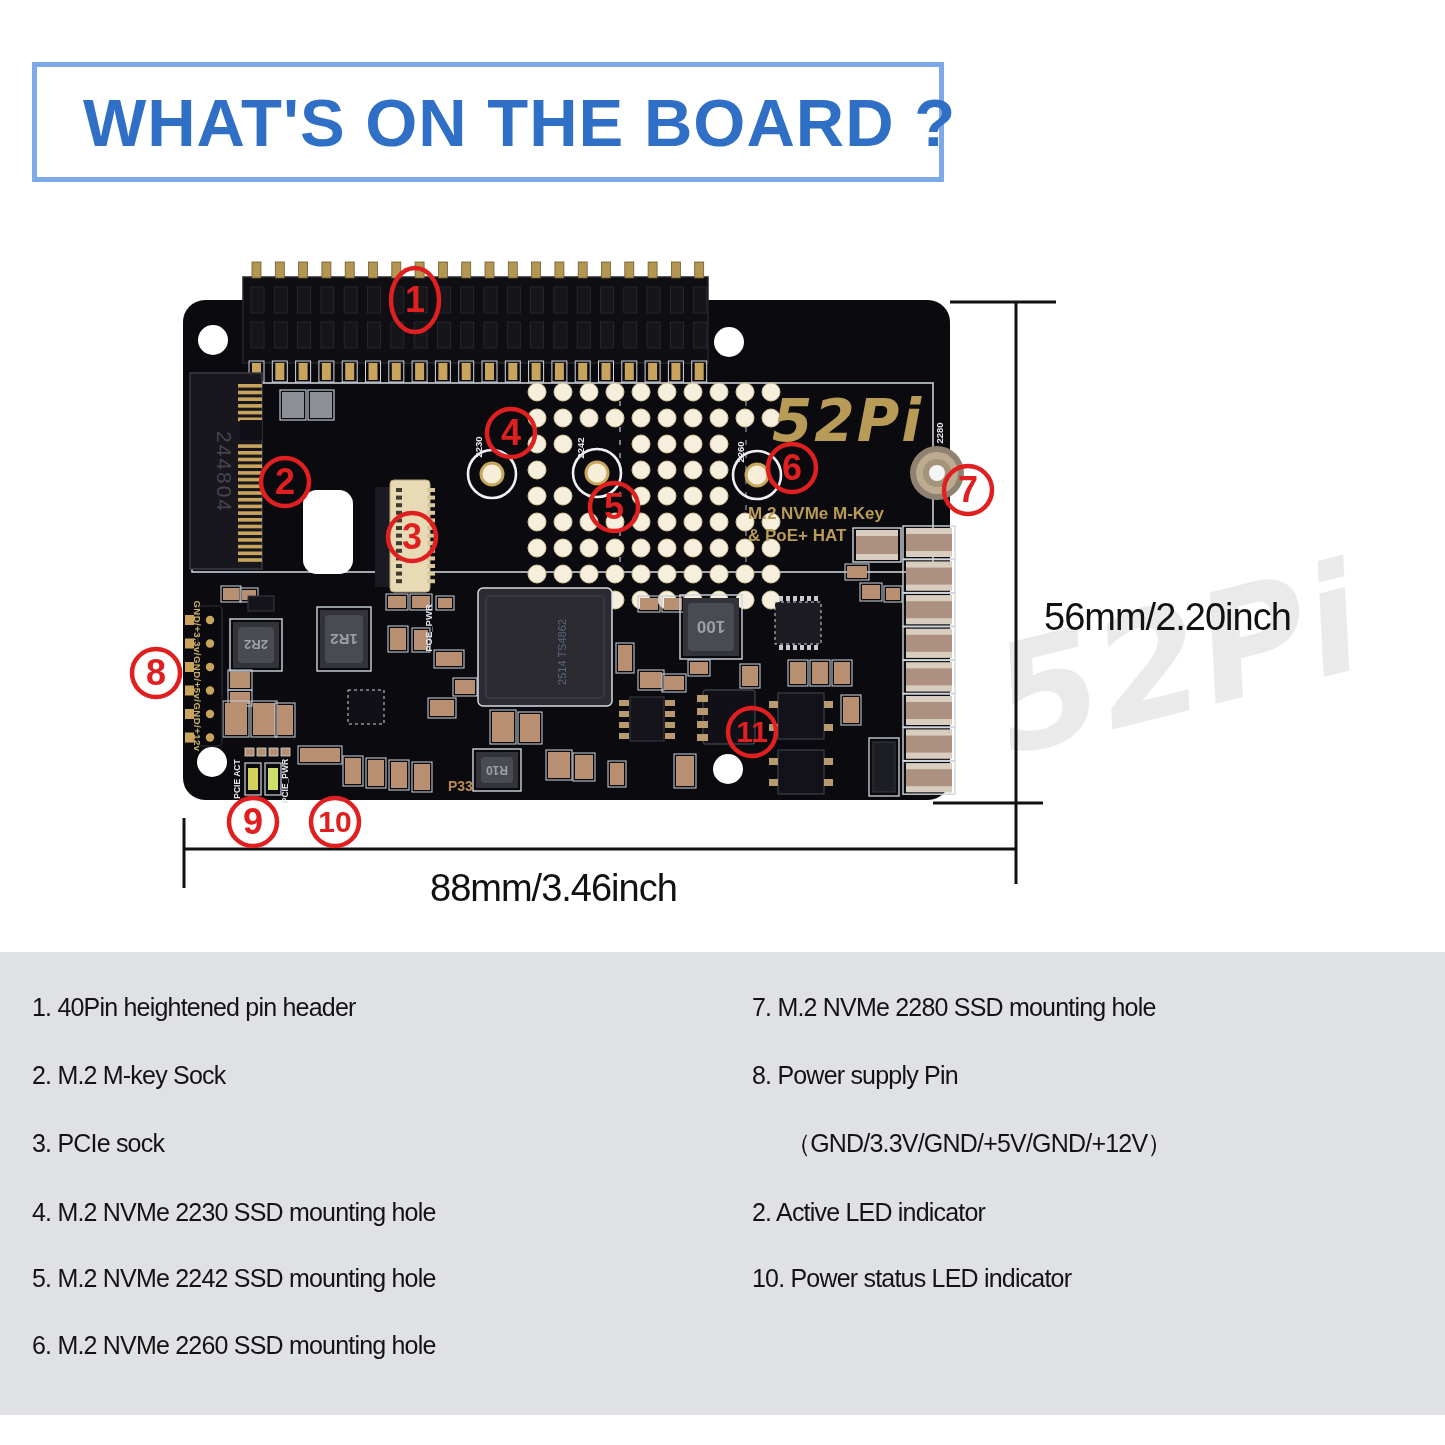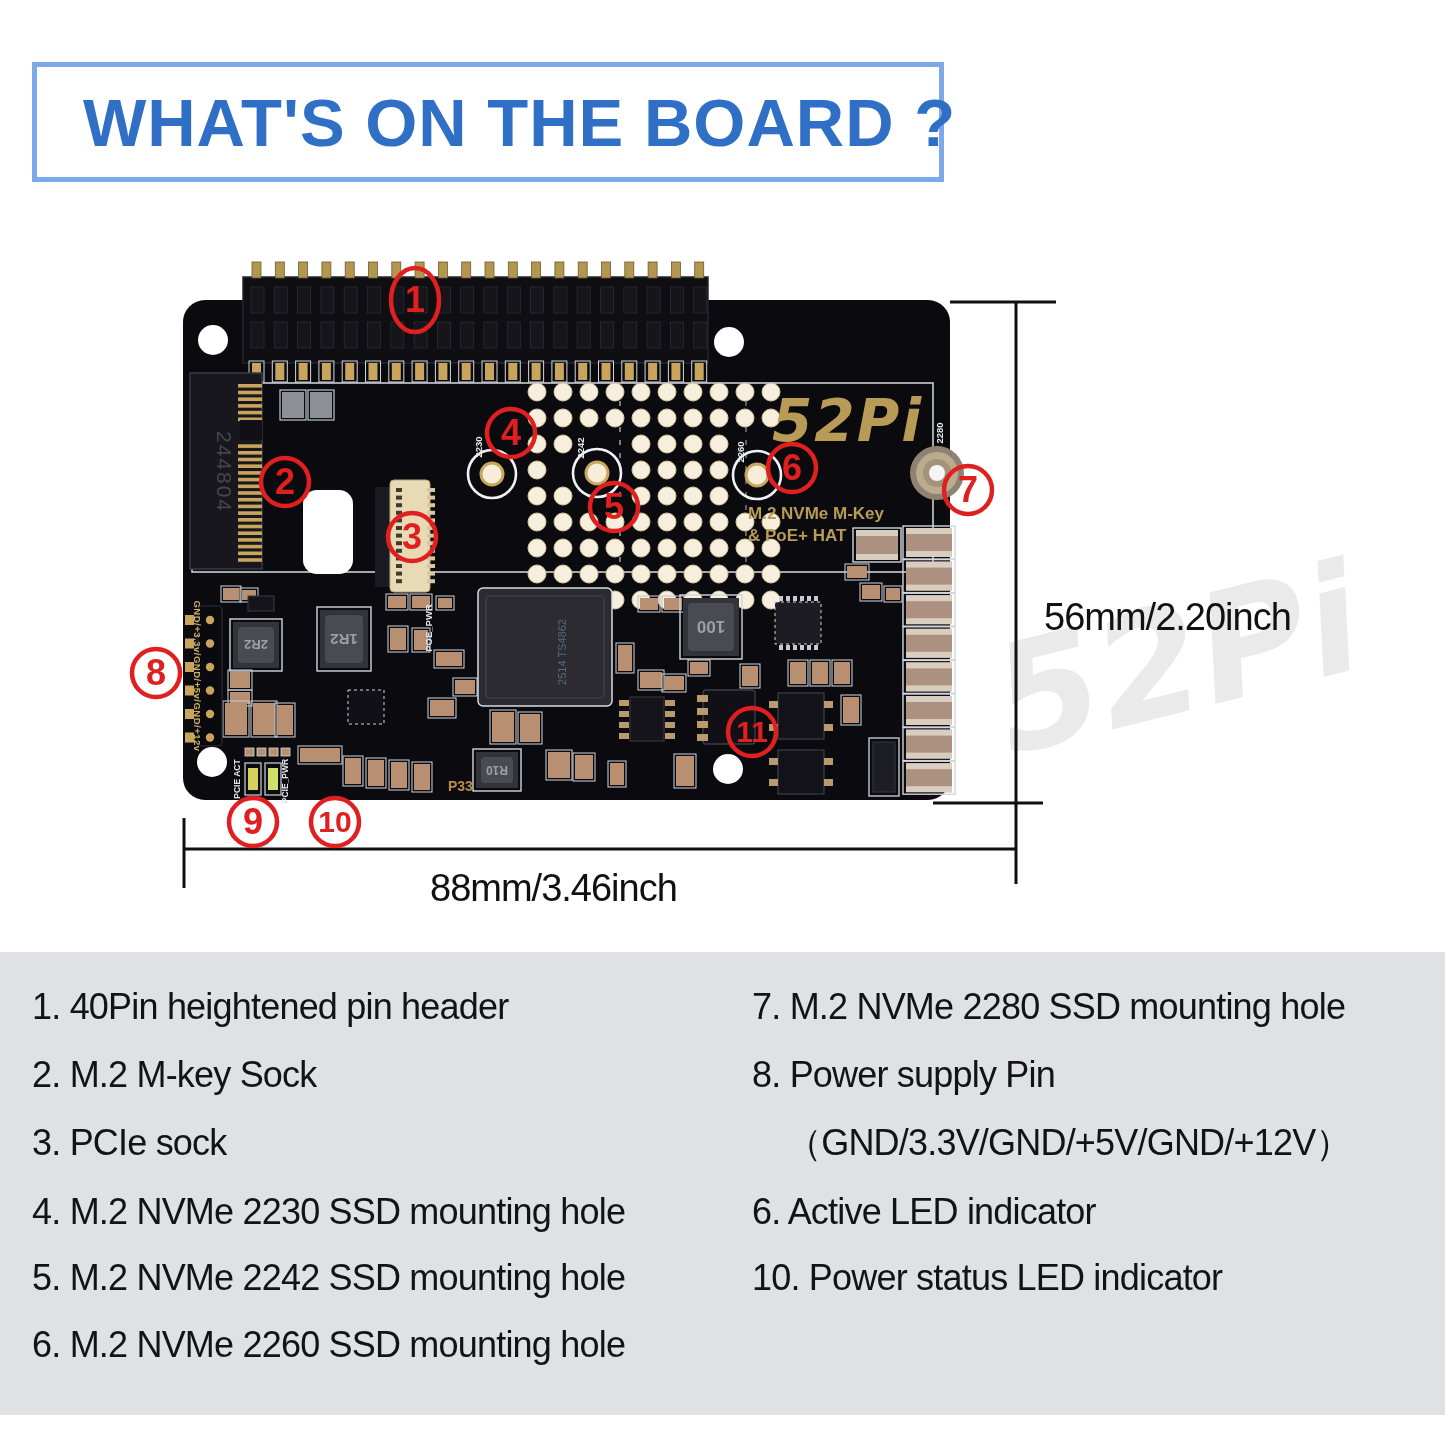--- a/index.html
+++ b/index.html
@@ -12,21 +12,21 @@
   }
   #title-box .title-text{
     font-size:67px;font-weight:bold;color:#2f6fc6;letter-spacing:1px;white-space:nowrap;
   }
   #board-svg{position:absolute;left:0;top:0;width:1445px;height:1445px;}
   #legend{
     position:absolute;left:0;top:952px;width:1445px;height:463px;
     background:#dfe1e4;z-index:5;
   }
   .legend-row{
-    position:absolute;height:50px;line-height:50px;font-size:36px;color:#131313;
+    position:absolute;height:50px;line-height:50px;font-size:25px;color:#131313;
     letter-spacing:-0.8px;white-space:nowrap;
   }
   .legend-row.col-left{left:32px;}
   .legend-row.col-right{left:752px;}
   .legend-row.indent{left:786px;}
 </style>
 </head>
 <body>
 
 <div id="title-box">
@@ -563,15 +563,15 @@
 <div id="legend">
     <div class="legend-row col-left" style="top: 30px;">1. 40Pin heightened pin header</div>
     <div class="legend-row col-left" style="top: 98px;">2. M.2 M-key Sock</div>
     <div class="legend-row col-left" style="top: 166px;">3. PCIe sock</div>
     <div class="legend-row col-left" style="top: 235px;">4. M.2 NVMe 2230 SSD mounting hole</div>
     <div class="legend-row col-left" style="top: 301px;">5. M.2 NVMe 2242 SSD mounting hole</div>
     <div class="legend-row col-left" style="top: 368px;">6. M.2 NVMe 2260 SSD mounting hole</div>
     <div class="legend-row col-right" style="top: 30px;">7. M.2 NVMe 2280 SSD mounting hole</div>
     <div class="legend-row col-right" style="top: 98px;">8. Power supply Pin</div>
     <div class="legend-row indent" style="top: 166px;">（GND/3.3V/GND/+5V/GND/+12V）</div>
-    <div class="legend-row col-right" style="top: 235px;">6. Active LED indicator</div>
+    <div class="legend-row col-right" style="top: 235px;">2. Active LED indicator</div>
     <div class="legend-row col-right" style="top: 301px; text-align: right;">10. Power status LED indicator</div>
   </div>
 
 </body></html>

